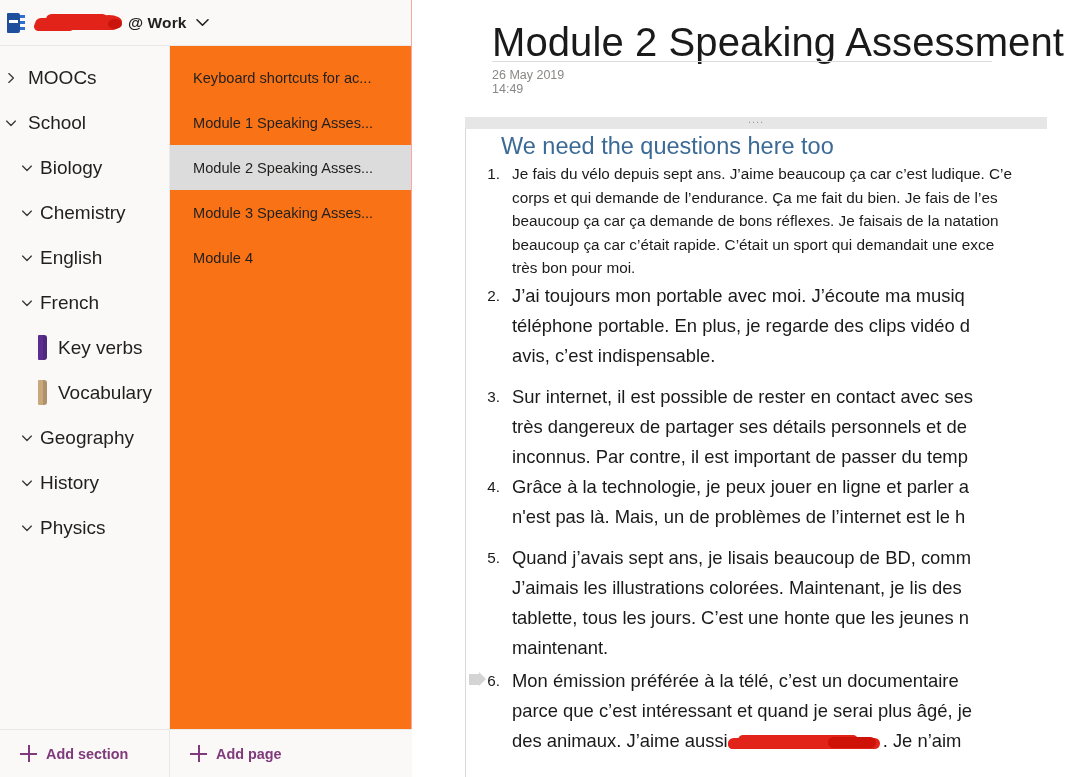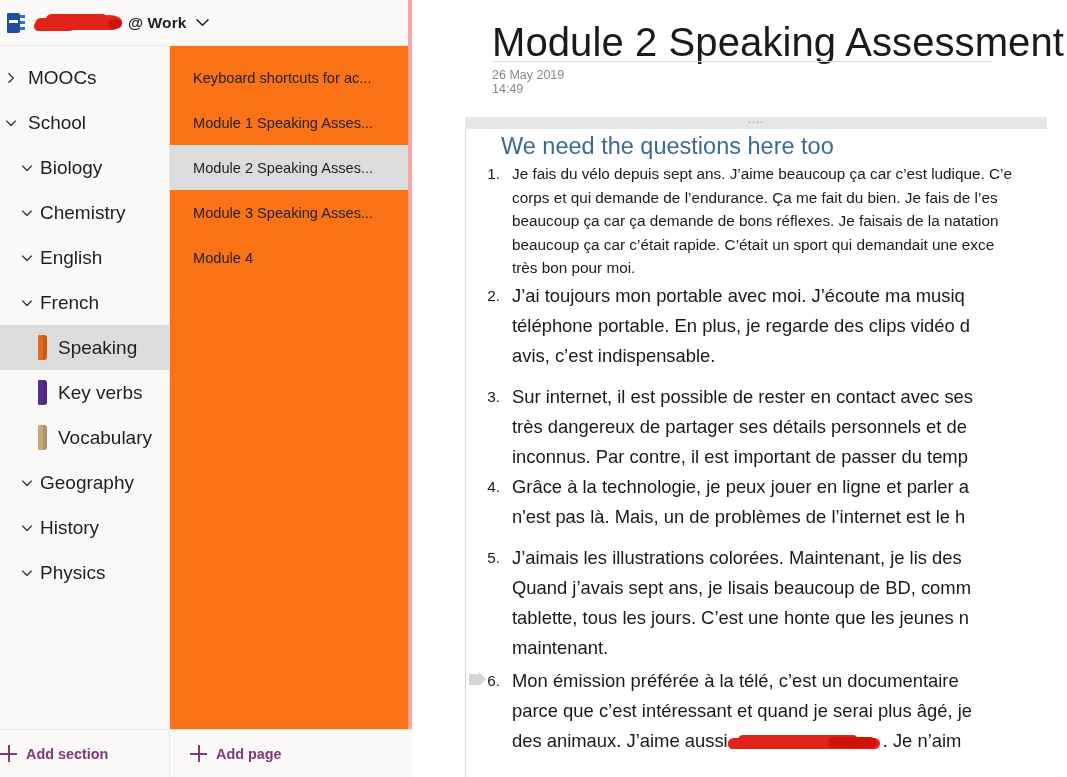--- a/index.html
+++ b/index.html
@@ -15,21 +15,21 @@
     width: 1067px; height: 777px;
     display: flex;
     background: #ffffff;
   }
 
   
   .left-pane {
     width: 412px; height: 777px;
     position: relative;
     background: #faf9f8;
-    border-right: 4px solid #fca5a5;
+    border-right: 1px solid #fca5a5;
     flex: 0 0 412px;
   }
 
   
   .nb-header {
     height: 46px;
     display: flex;
     align-items: center;
     padding-left: 7px;
     background: #faf9f8;
@@ -182,21 +182,21 @@
     display: flex;
     border-top: 1px solid #ebe9e7;
     background: #faf9f8;
   }
   .add-btn {
     display: flex;
     align-items: center;
     cursor: pointer;
     color: #80397b;
   }
-  .add-btn.sec { width: 170px; flex: 0 0 170px; padding-left: 0; border-right: 1px solid #ebe9e7; }
+  .add-btn.sec { width: 170px; flex: 0 0 170px; padding-left: 20px; border-right: 1px solid #ebe9e7; }
   .add-btn.pg { flex: 1 1 auto; padding-left: 20px; }
   .plus-icon {
     width: 17px; height: 17px;
     position: relative;
     flex: 0 0 17px;
     margin-right: 9px;
   }
   .plus-icon::before, .plus-icon::after {
     content: ""; position: absolute; background: #80397b;
   }
@@ -441,24 +441,20 @@
 
         <div class="tree-row lvl1">
           <span class="chev">
             <svg width="14" height="14" viewBox="0 0 14 14">
                 <path d="M2.6 5.1 L7 9.5 L11.4 5.1" stroke="#3b3a39" stroke-width="1.35" fill="none" stroke-linecap="round" stroke-linejoin="round"></path>
               </svg>
           </span>
           <span class="tlabel">French</span>
         </div>
 
-        <div class="tree-row lvl2 section selected">
-          <span class="sec-color" style="background:#e8661a"></span>
-          <span class="tlabel">Speaking</span>
-        </div>
 
         <div class="tree-row lvl2 section">
           <span class="sec-color" style="background:#5b2d91"></span>
           <span class="tlabel">Key verbs</span>
         </div>
 
         <div class="tree-row lvl2 section">
           <span class="sec-color" style="background:#c9a87c"></span>
           <span class="tlabel">Vocabulary</span>
         </div>
@@ -567,22 +563,22 @@
           </li>
 
           <li class="it4">
             <span class="num">4.</span>
             <span class="txt">Grâce à la technologie, je peux jouer en ligne et parler a</span>
             <span class="txt">n'est pas là. Mais, un de problèmes de l’internet est le h</span>
           </li>
 
           <li class="it5">
             <span class="num">5.</span>
+            <span class="txt"> Quand j’avais sept ans, je lisais beaucoup de BD, comm</span>
             <span class="txt">J’aimais les illustrations colorées. Maintenant, je lis des </span>
-            <span class="txt"> Quand j’avais sept ans, je lisais beaucoup de BD, comm</span>
             <span class="txt">tablette, tous les jours. C’est une honte que les jeunes n</span>
             <span class="txt">maintenant.</span>
           </li>
 
           <li class="it6">
             <span class="collapse-marker">
               <span class="body-sq"></span>
               <span class="tip"></span>
             </span>
             <span class="num">6.</span>

